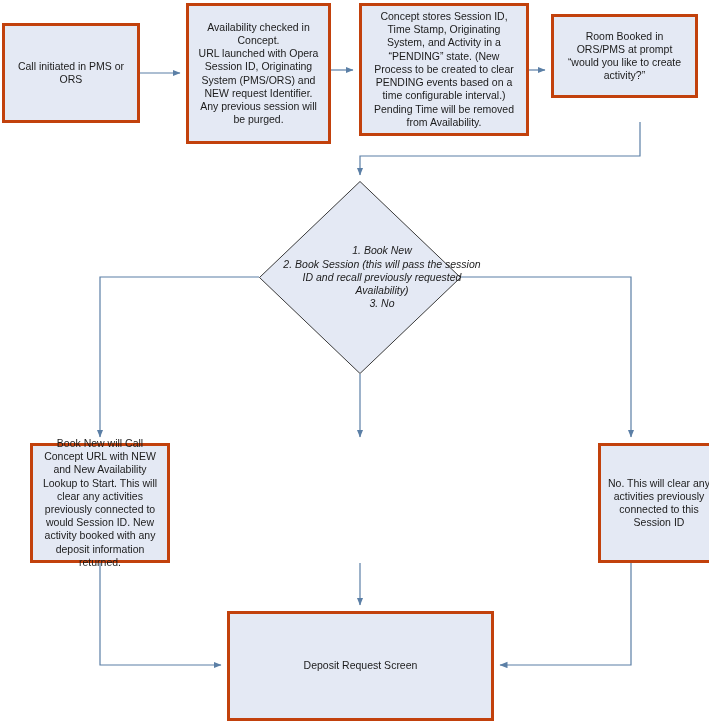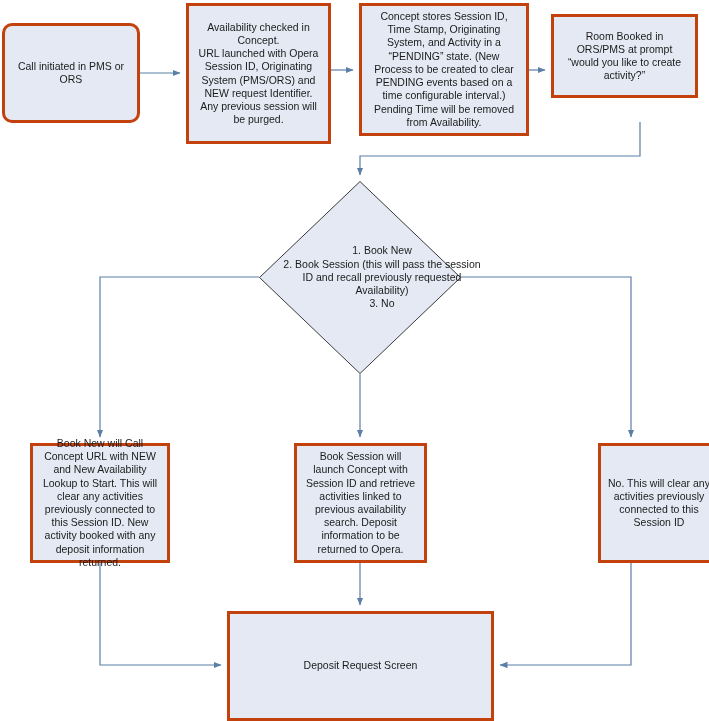--- a/index.html
+++ b/index.html
@@ -93,55 +93,52 @@
         <path d="M 640 122 L 640 156 L 360 156 L 360 175" class="edge-path" marker-end="url(#arrow)"></path>
         <path d="M 259 277 L 100 277 L 100 437" class="edge-path" marker-end="url(#arrow)"></path>
         <path d="M 360 374 L 360 437" class="edge-path" marker-end="url(#arrow)"></path>
         <path d="M 461 277 L 631 277 L 631 437" class="edge-path" marker-end="url(#arrow)"></path>
         <path d="M 100 563 L 100 665 L 221 665" class="edge-path" marker-end="url(#arrow)"></path>
         <path d="M 360 563 L 360 605" class="edge-path" marker-end="url(#arrow)"></path>
         <path d="M 631 563 L 631 665 L 500 665" class="edge-path" marker-end="url(#arrow)"></path>
       </g>
   </svg>
 
-  <div class="node" style="left: 2px; top: 23px; width: 138px; height: 100px; border-radius: 10px;">
+  <div class="node" style="left: 2px; top: 23px; width: 138px; height: 100px;">
     <span class="node-label">Call initiated in PMS or ORS</span>
   </div>
 
   <div class="node" style="left: 186px; top: 3px; width: 145px; height: 141px;">
     <span class="node-label">Availability checked in Concept.
 URL launched with Opera Session ID, Originating System (PMS/ORS) and NEW request Identifier. Any previous session will be purged.</span>
   </div>
 
   <div class="node" style="left: 359px; top: 3px; width: 170px; height: 133px; text-align: center;">
     <span class="node-label">Concept stores Session ID, Time Stamp, Originating System, and Activity in a “PENDING” state. (New Process to be created to clear PENDING events based on a time configurable interval.) Pending Time will be removed from Availability.</span>
   </div>
 
   <div class="node" style="left: 551px; top: 14px; width: 147px; height: 84px;">
     <span class="node-label">Room Booked in ORS/PMS at prompt “would you like to create activity?”</span>
   </div>
 
   <div class="diamond-wrap" style="left: 259px; top: 181px; width: 202px; height: 193px;">
     <svg class="diamond-shape" width="202" height="193">
       <polygon points="101,0.5 201.5,96.5 101,192.5 0.5,96.5" fill="#e4e9f4" stroke="#3a3a3a" stroke-width="1"></polygon>
     </svg>
-    <div class="diamond-text" style="padding: 0px 22px;">
+    <div class="diamond-text" style="padding: 0px 22px; font-style: italic;">
       <span>1. Book New
 2. Book Session (this will pass the session ID and recall previously requested Availability)
 3. No</span>
     </div>
   </div>
 
   <div class="node" style="left: 30px; top: 443px; width: 140px; height: 120px;">
-    <span class="node-label">Book New will Call Concept URL with NEW and New Availability Lookup to Start. This will clear any activities previously connected to this Session ID. New activity booked with any deposit information returned.</span>
+    <span class="node-label">Book New will Call Concept URL with NEW and New Availability Lookup to Start. This will clear any activities previously connected to would Session ID. New activity booked with any deposit information returned.</span>
   </div>
 
-  <div class="node" style="left: 294px; top: 443px; width: 133px; height: 120px;">
-    <span class="node-label">Book Session will launch Concept with Session ID and retrieve activities linked to previous availability search. Deposit information to be returned to Opera.</span>
-  </div>
 
   <div class="node" style="left: 598px; top: 443px; width: 122px; height: 120px;">
     <span class="node-label">No. This will clear any activities previously connected to this Session ID</span>
   </div>
 
   <div class="node" style="left: 227px; top: 611px; width: 267px; height: 110px;">
     <span class="node-label">Deposit Request Screen</span>
   </div>
 
 </div>

